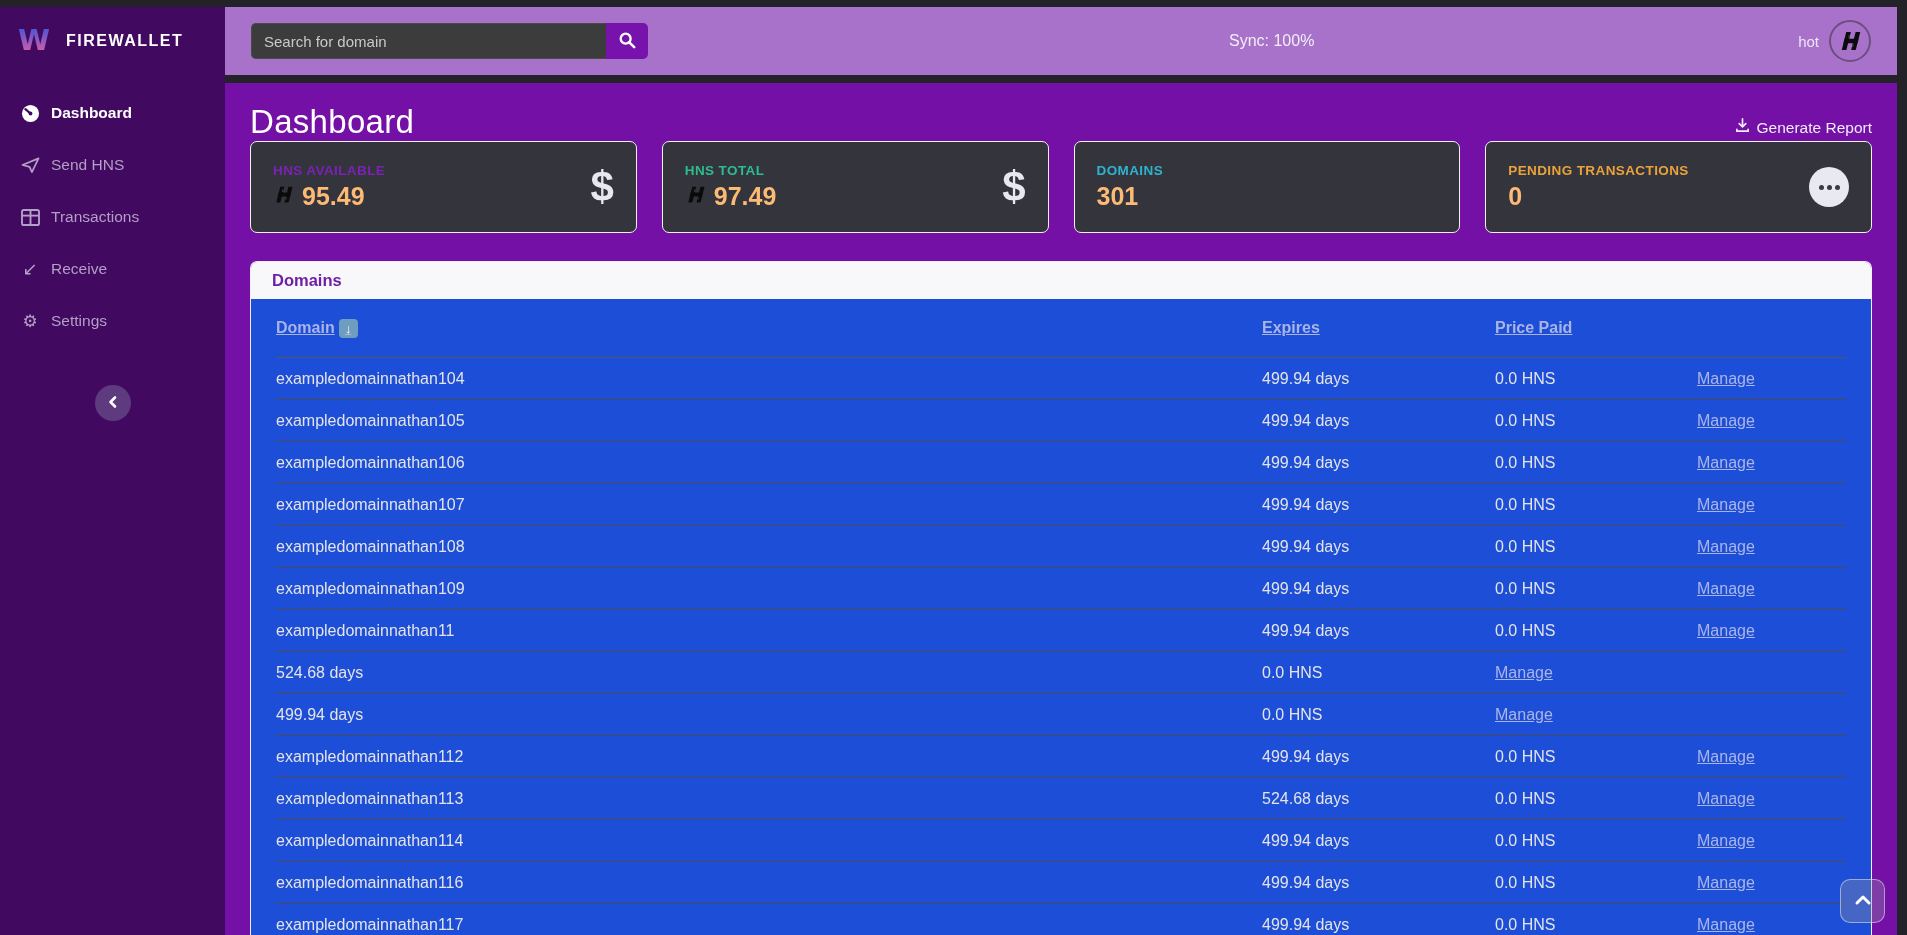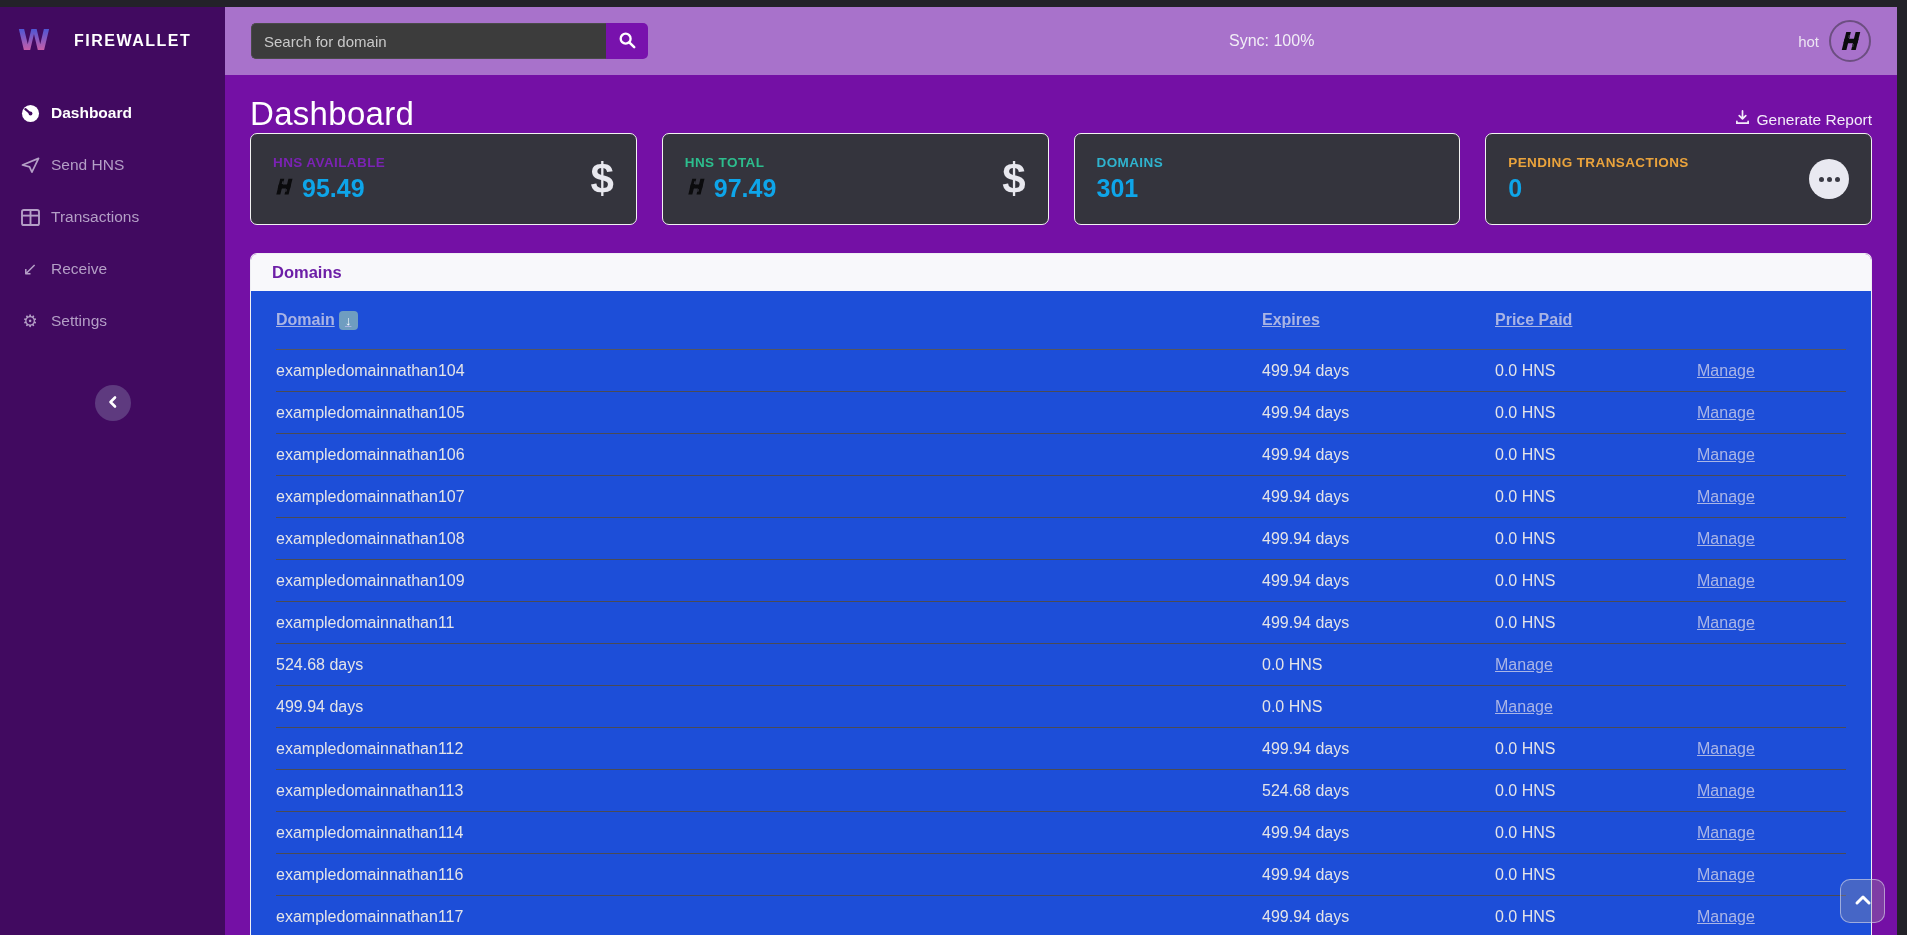--- a/index.html
+++ b/index.html
@@ -7,33 +7,33 @@
     width:1907px;height:935px;overflow:hidden;
     background:#232229;
     font-family:"Liberation Sans","DejaVu Sans",sans-serif;
     -webkit-font-smoothing:antialiased;
   }
   .app{position:absolute;top:7px;left:0;width:1897px;height:928px;display:flex;overflow:hidden;}
 
   
   .sidebar{width:225px;min-width:225px;background:#410a60;display:flex;flex-direction:column;}
   .logo-row{display:flex;align-items:center;gap:12px;padding:16px 18px 14px 18px;}
-  .brand-name{color:#fff;font-weight:bold;font-size:16px;letter-spacing:1.5px;margin-left:8px;}
+  .brand-name{color:#fff;font-weight:bold;font-size:16px;letter-spacing:1.5px;}
   .nav{margin-top:14px;display:flex;flex-direction:column;}
   .nav-item{display:flex;align-items:center;gap:11px;height:52px;padding-left:20px;
     color:#b49fc6;font-size:15.5px;cursor:pointer;}
   .nav-item.active{color:#ffffff;font-weight:bold;}
   .nav-item .ico{width:20px;height:20px;display:inline-flex;align-items:center;justify-content:center;}
   .gear-char{font-size:17px;line-height:1;}
   .recv-char{font-size:18px;line-height:1;}
   .collapse-btn{width:36px;height:36px;border-radius:50%;background:#5e3a7f;margin:38px auto 0 auto;
     display:flex;align-items:center;justify-content:center;cursor:pointer;border:none;}
 
   
-  .main{flex:1;display:flex;flex-direction:column;min-width:0;}
+  .main{flex:1;display:flex;flex-direction:column;min-width:0;gap:8px;}
   .topbar{height:68px;min-height:68px;background:#a872cb;position:relative;display:flex;align-items:center;padding:0 26px;}
   .search-group{display:flex;align-items:center;height:36px;}
   .search-input{width:355px;height:36px;background:#3c3c3c;border:1px solid #4a4a4a;border-right:none;
     border-radius:5px 0 0 5px;color:#e6e6e6;font-size:15px;padding:0 12px;outline:none;box-sizing:border-box;}
   .search-input::placeholder{color:#c9c9c9;}
   .search-btn{width:42px;height:36px;background:#7812ad;border:none;border-radius:0 5px 5px 0;
     display:flex;align-items:center;justify-content:center;cursor:pointer;}
   .sync{position:absolute;left:1004px;color:#f2eef6;font-size:16px;}
   .wallet-group{margin-left:auto;display:flex;align-items:center;gap:10px;cursor:pointer;}
   .wallet-name{color:#ece5f3;font-size:15px;}
@@ -45,21 +45,21 @@
   .page-title{color:#ffffff;font-size:33px;font-weight:400;letter-spacing:0.3px;}
   .gen-report{display:flex;align-items:center;gap:7px;color:#f3ecfa;font-size:15.5px;cursor:pointer;padding-bottom:4px;}
 
   
   .stats-row{display:flex;gap:25px;}
   .stat-card{flex:1;height:92px;background:#34343d;border:1px solid #f2f2f2;border-radius:7px;
     box-sizing:border-box;padding:15px 22px 15px 22px;display:flex;align-items:center;justify-content:space-between;}
   .stat-left{display:flex;flex-direction:column;gap:4px;}
   .stat-label{font-size:13.5px;font-weight:bold;letter-spacing:0.4px;}
   .stat-value-row{display:flex;align-items:center;gap:8px;}
-  .stat-value{color:#0ea5e9;font-size:25px;font-weight:bold;}
+  .stat-value{color:#fdba74;font-size:25px;font-weight:bold;}
   .dollar-icon{color:#e8e8ef;font-size:42px;font-weight:bold;line-height:1;}
   .ellipsis-icon{width:40px;height:40px;border-radius:50%;background:#e9e9f1;display:flex;
     align-items:center;justify-content:center;gap:3px;cursor:pointer;}
   .ellipsis-icon i{width:5px;height:5px;border-radius:50%;background:#3a3a44;}
 
   
   .domains-card{margin-top:28px;flex:1;min-height:0;display:flex;flex-direction:column;
     border:1px solid #efeff4;border-bottom:none;border-radius:7px 7px 0 0;overflow:hidden;}
   .card-header{background:#f8f8fb;padding:9px 21px;color:#6d1fa7;font-weight:bold;font-size:16.5px;}
   .table-body{background:#1d4ed8;flex:1;overflow:hidden;padding:0 25px;}

